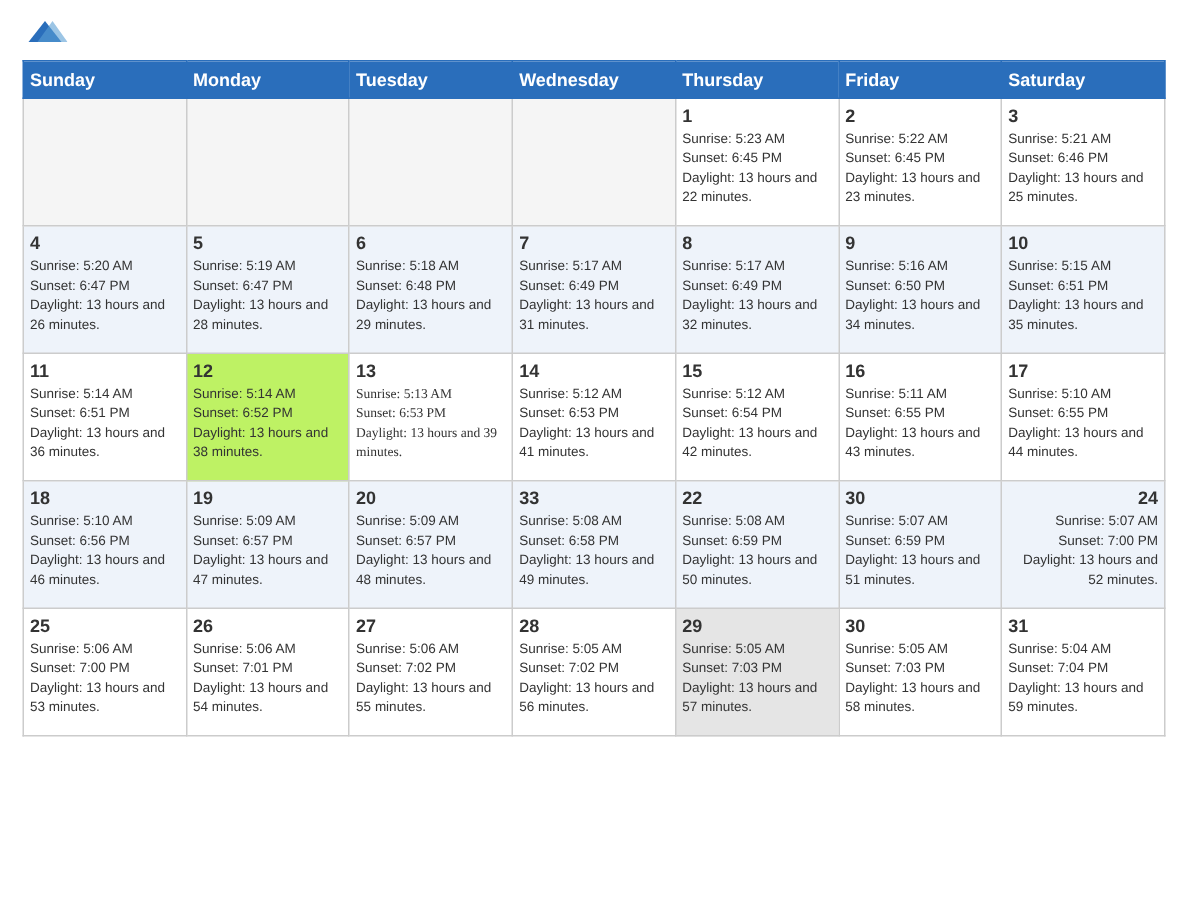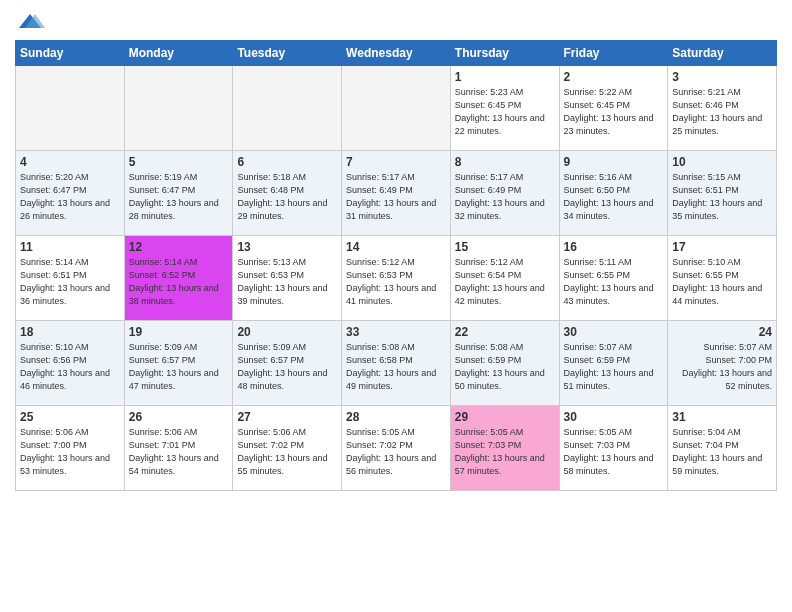--- a/index.html
+++ b/index.html
@@ -193,29 +193,29 @@
 Daylight: 13 hours and 35 minutes.</div>
         </td>
       </tr>
       <tr>
         <td style="background: rgb(255, 255, 255);">
           <div class="day-number">11</div>
           <div class="day-info" style="white-space: pre-line;">Sunrise: 5:14 AM
 Sunset: 6:51 PM
 Daylight: 13 hours and 36 minutes.</div>
         </td>
-        <td style="background: #d946ef; margin-top: 48px;">
+        <td style="background: #bef264; margin-top: 48px;">
           <div class="day-number">12</div>
           <div class="day-info" style="white-space: pre-line;">Sunrise: 5:14 AM
 Sunset: 6:52 PM
 Daylight: 13 hours and 38 minutes.</div>
         </td>
         <td style="background: rgb(255, 255, 255);">
           <div class="day-number">13</div>
-          <div class="day-info" style="white-space: pre-line;">Sunrise: 5:13 AM
+          <div class="day-info" style="white-space: pre-line; font-family: Liberation Serif, serif;">Sunrise: 5:13 AM
 Sunset: 6:53 PM
 Daylight: 13 hours and 39 minutes.</div>
         </td>
         <td style="background: rgb(255, 255, 255);">
           <div class="day-number">14</div>
           <div class="day-info" style="white-space: pre-line;">Sunrise: 5:12 AM
 Sunset: 6:53 PM
 Daylight: 13 hours and 41 minutes.</div>
         </td>
         <td style="background: rgb(255, 255, 255);">
@@ -299,21 +299,21 @@
           <div class="day-info" style="white-space: pre-line;">Sunrise: 5:06 AM
 Sunset: 7:02 PM
 Daylight: 13 hours and 55 minutes.</div>
         </td>
         <td style="background: rgb(255, 255, 255);">
           <div class="day-number">28</div>
           <div class="day-info" style="white-space: pre-line;">Sunrise: 5:05 AM
 Sunset: 7:02 PM
 Daylight: 13 hours and 56 minutes.</div>
         </td>
-        <td style="background: #f9a8d4;">
+        <td style="background: #e5e5e5;">
           <div class="day-number">29</div>
           <div class="day-info" style="white-space: pre-line;">Sunrise: 5:05 AM
 Sunset: 7:03 PM
 Daylight: 13 hours and 57 minutes.</div>
         </td>
         <td style="background: rgb(255, 255, 255);">
           <div class="day-number">30</div>
           <div class="day-info" style="white-space: pre-line;">Sunrise: 5:05 AM
 Sunset: 7:03 PM
 Daylight: 13 hours and 58 minutes.</div>

